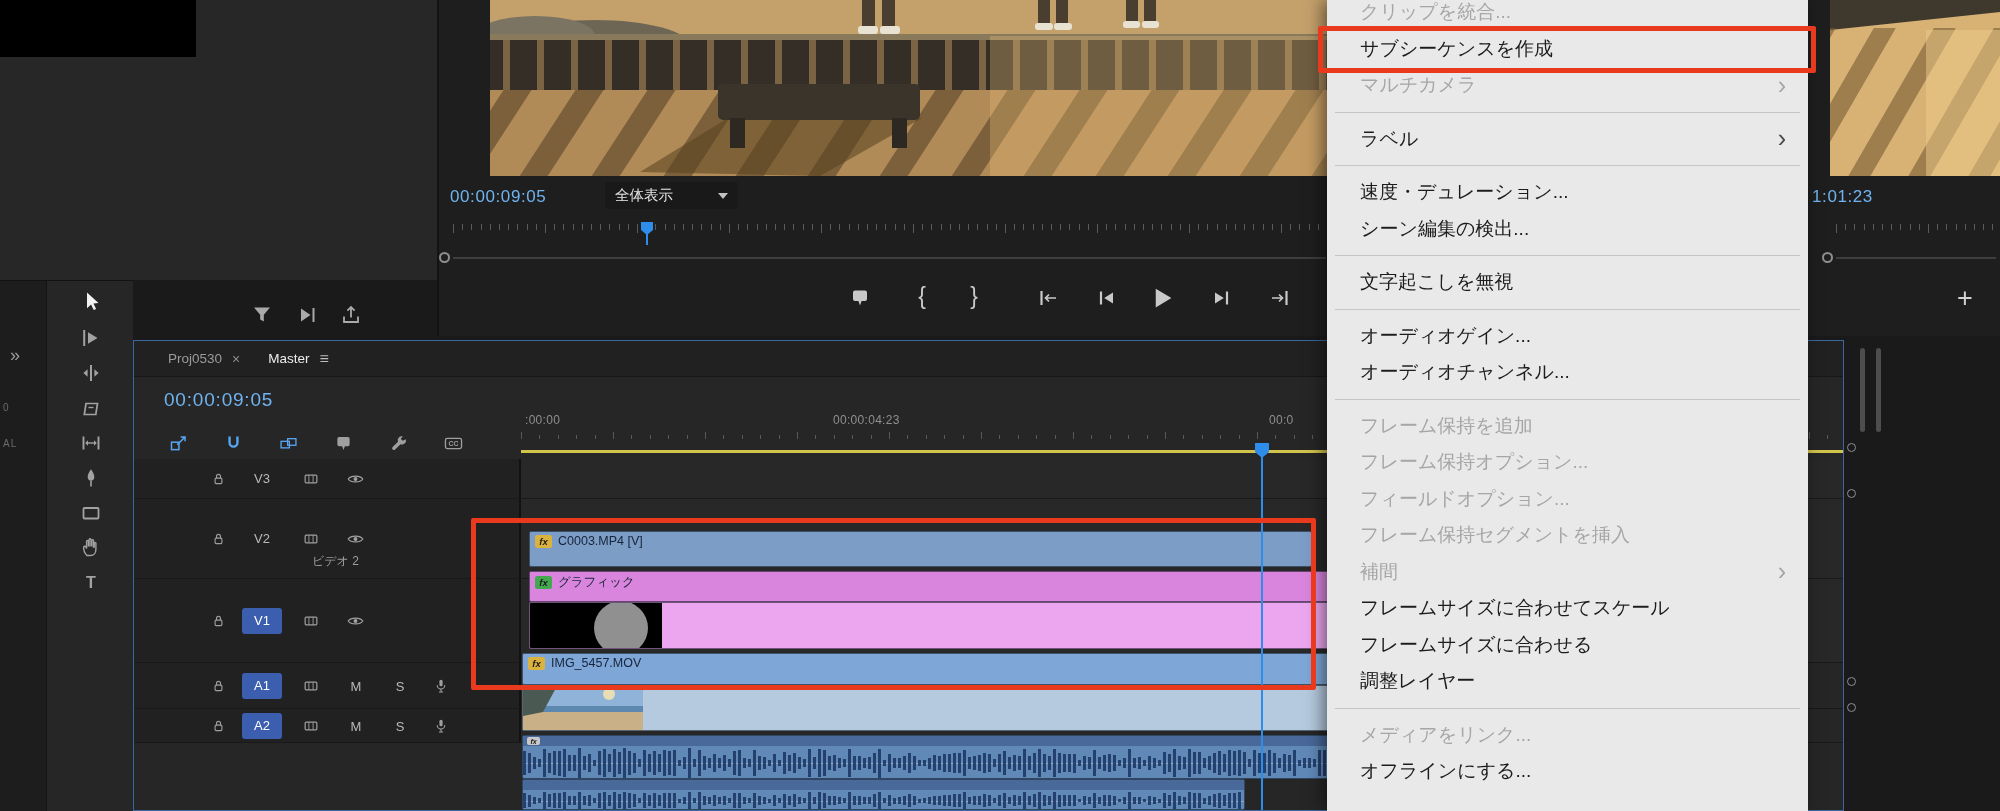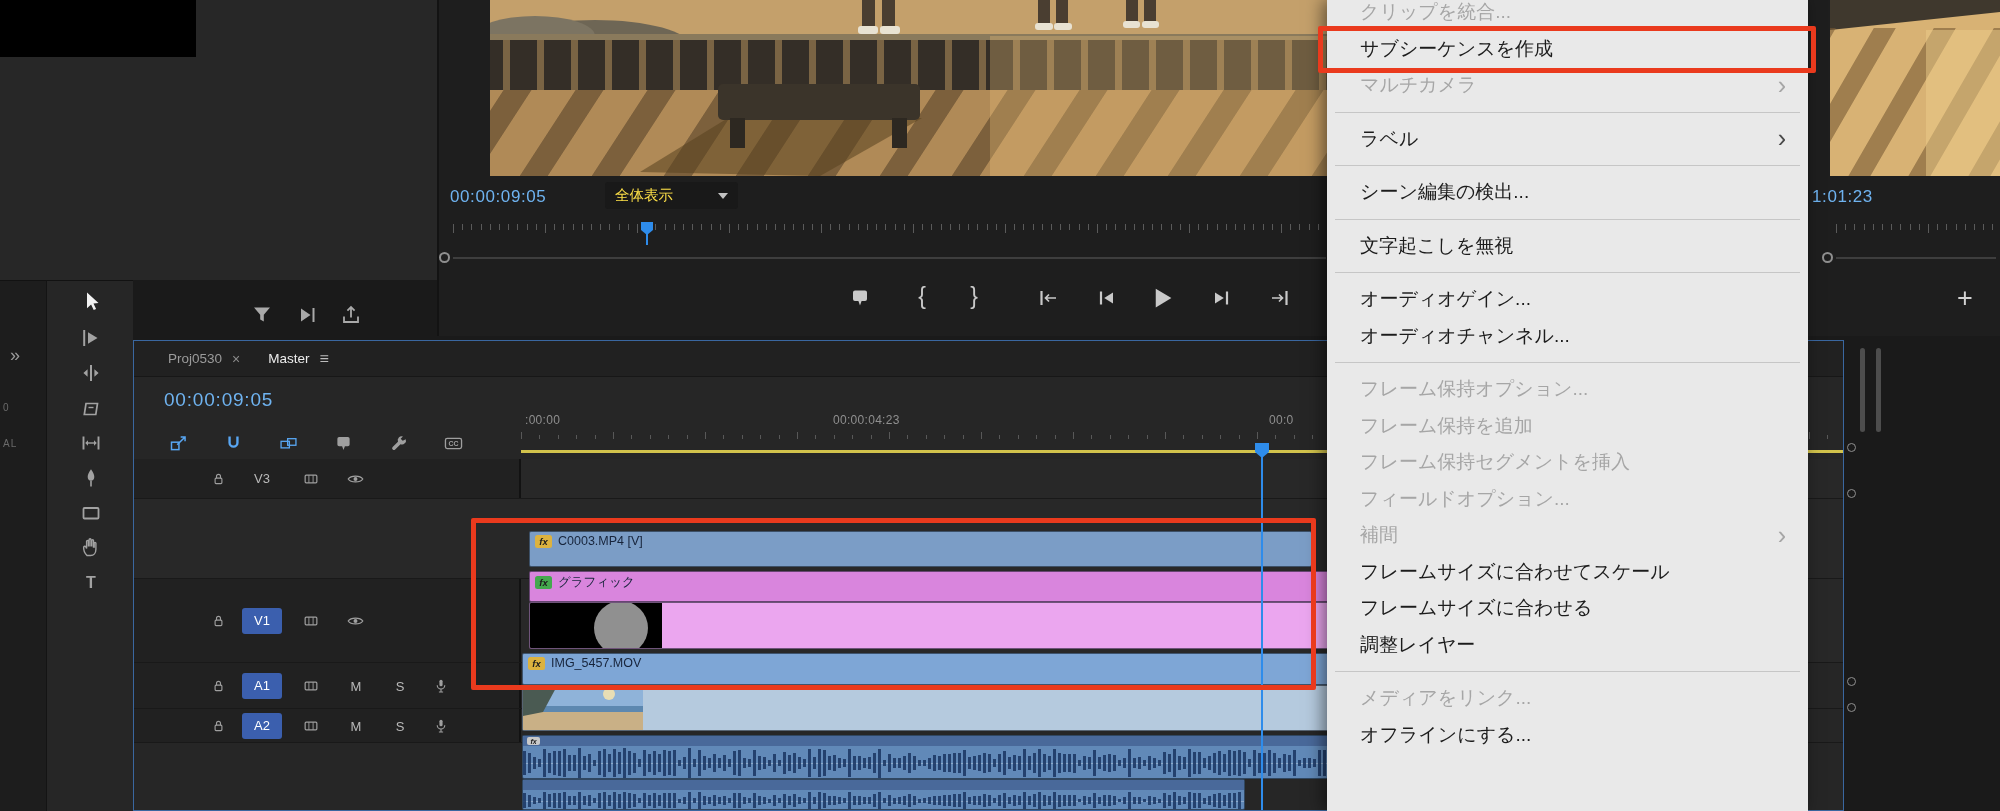--- a/index.html
+++ b/index.html
@@ -13,21 +13,21 @@
   
   #top-left-panel{left:0;top:0;width:437px;height:280px;background:#272727}
   #top-left-black{left:0;top:0;width:196px;height:57px;background:#000}
   #monitor-area{left:437px;top:0;width:1563px;height:336px;background:#1e1e1e;border-left:2px solid #131313}
   #program-preview{position:absolute;left:490px;top:0;width:840px;height:176px}
   #right-monitor-preview{position:absolute;left:1830px;top:0;width:170px;height:176px}
   .tc{font-size:17px;color:var(--timecode-blue);letter-spacing:.6px;white-space:nowrap}
   #program-timecode{left:450px;top:187px}
   #right-timecode{left:1812px;top:187px}
   #fit-dropdown{left:605px;top:182px;width:133px;height:27px;background:#191919;border-radius:3px;
-    display:flex;align-items:center;padding:0 10px;color:#fde047;font-size:14.5px;gap:8px}
+    display:flex;align-items:center;padding:0 10px;color:#e5e5e5;font-size:14.5px;gap:8px}
   .dd-caret{width:0;height:0;border-left:5px solid transparent;border-right:5px solid transparent;border-top:6px solid #c2c2c2;margin-left:auto}
   #mini-ruler{left:437px;top:220px;width:893px;height:46px}
   #right-ruler{left:1820px;top:220px;width:180px;height:46px}
   .tick{position:absolute;width:1px;background:#5a5a5a}
   .ruler-base{position:absolute;left:16px;right:4px;top:37px;height:2px;background:#3e3e3e}
   .zoom-handle{position:absolute;width:11px;height:11px;border:2px solid #8f8f8f;border-radius:50%;top:32px;background:#1e1e1e}
   .mini-playhead{position:absolute;width:12px;height:13px;background:var(--playhead-blue);clip-path:polygon(0 0,100% 0,100% 62%,50% 100%,0 62%)}
   .mini-stem{position:absolute;width:2px;height:11px;background:var(--playhead-blue)}
   .transport-btn{position:absolute;top:282px;width:32px;height:32px;display:flex;align-items:center;justify-content:center;color:#c9c9c9}
   .transport-btn.glyph{font-size:23px;padding-bottom:3px;color:#c9c9c9}
@@ -563,20 +563,42 @@
             <span class="icon t-cell t-eye">
               <svg width="19" height="19" viewBox="0 0 24 24">
                 <path d="M2.8 12C6.2 7 17.8 7 21.2 12 17.8 17 6.2 17 2.8 12z" fill="none" stroke="currentColor" stroke-width="1.6"></path>
                 <circle cx="12" cy="12" r="2.5" fill="currentColor"></circle>
               </svg>
             </span>
           </div>
           <div class="track-lane"></div>
         </div>
         <div class="track-row video" style="height: 80px;">
+          <div class="track-head">
+            <span class="icon t-cell t-lock">
+              <svg width="17" height="17" viewBox="0 0 24 24">
+                <rect x="7.2" y="10.8" width="9.6" height="7.7" rx="1.4" fill="none" stroke="currentColor" stroke-width="1.6"></rect>
+                <path d="M9.2 10.8V8.2a2.8 2.8 0 015.6 0v2.6" fill="none" stroke="currentColor" stroke-width="1.6"></path>
+              </svg>
+            </span>
+            <div class="t-label">V2</div>
+            <span class="icon t-cell t-sync">
+              <svg width="18" height="18" viewBox="0 0 24 24">
+                <rect x="4.2" y="6.8" width="15.6" height="10.4" rx="1.4" fill="none" stroke="currentColor" stroke-width="1.6"></rect>
+                <path d="M9.2 6.8v10.4M14.8 6.8v10.4" stroke="currentColor" stroke-width="1.2"></path>
+              </svg>
+            </span>
+            <span class="icon t-cell t-eye">
+              <svg width="19" height="19" viewBox="0 0 24 24">
+                <path d="M2.8 12C6.2 7 17.8 7 21.2 12 17.8 17 6.2 17 2.8 12z" fill="none" stroke="currentColor" stroke-width="1.6"></path>
+                <circle cx="12" cy="12" r="2.5" fill="currentColor"></circle>
+              </svg>
+            </span>
+            <div class="t-sub">ビデオ 2</div>
+          </div>
           <div class="track-lane"></div>
         </div>
         <div class="track-row video" style="height: 84px;">
           <div class="track-head">
             <span class="icon t-cell t-lock">
               <svg width="17" height="17" viewBox="0 0 24 24">
                 <rect x="7.2" y="10.8" width="9.6" height="7.7" rx="1.4" fill="none" stroke="currentColor" stroke-width="1.6"></rect>
                 <path d="M9.2 10.8V8.2a2.8 2.8 0 015.6 0v2.6" fill="none" stroke="currentColor" stroke-width="1.6"></path>
               </svg>
             </span>
@@ -1117,45 +1139,48 @@
           <span>マルチカメラ</span>
           <span class="arrow">›</span>
         </div>
         <div class="menu-sep"></div>
         <div class="menu-item">
           <span>ラベル</span>
           <span class="arrow">›</span>
         </div>
         <div class="menu-sep"></div>
         <div class="menu-item">
+          <span>速度・デュレーション...</span>
+        </div>
+        <div class="menu-item">
           <span>シーン編集の検出...</span>
         </div>
         <div class="menu-sep"></div>
         <div class="menu-item">
           <span>文字起こしを無視</span>
         </div>
         <div class="menu-sep"></div>
         <div class="menu-item">
           <span>オーディオゲイン...</span>
         </div>
         <div class="menu-item">
           <span>オーディオチャンネル...</span>
         </div>
         <div class="menu-sep"></div>
         <div class="menu-item disabled">
+          <span>フレーム保持を追加</span>
+        </div>
+        <div class="menu-item disabled">
           <span>フレーム保持オプション...</span>
         </div>
         <div class="menu-item disabled">
-          <span>フレーム保持を追加</span>
+          <span>フィールドオプション...</span>
         </div>
         <div class="menu-item disabled">
           <span>フレーム保持セグメントを挿入</span>
-        </div>
-        <div class="menu-item disabled">
-          <span>フィールドオプション...</span>
         </div>
         <div class="menu-item disabled">
           <span>補間</span>
           <span class="arrow">›</span>
         </div>
         <div class="menu-item">
           <span>フレームサイズに合わせてスケール</span>
         </div>
         <div class="menu-item">
           <span>フレームサイズに合わせる</span>

